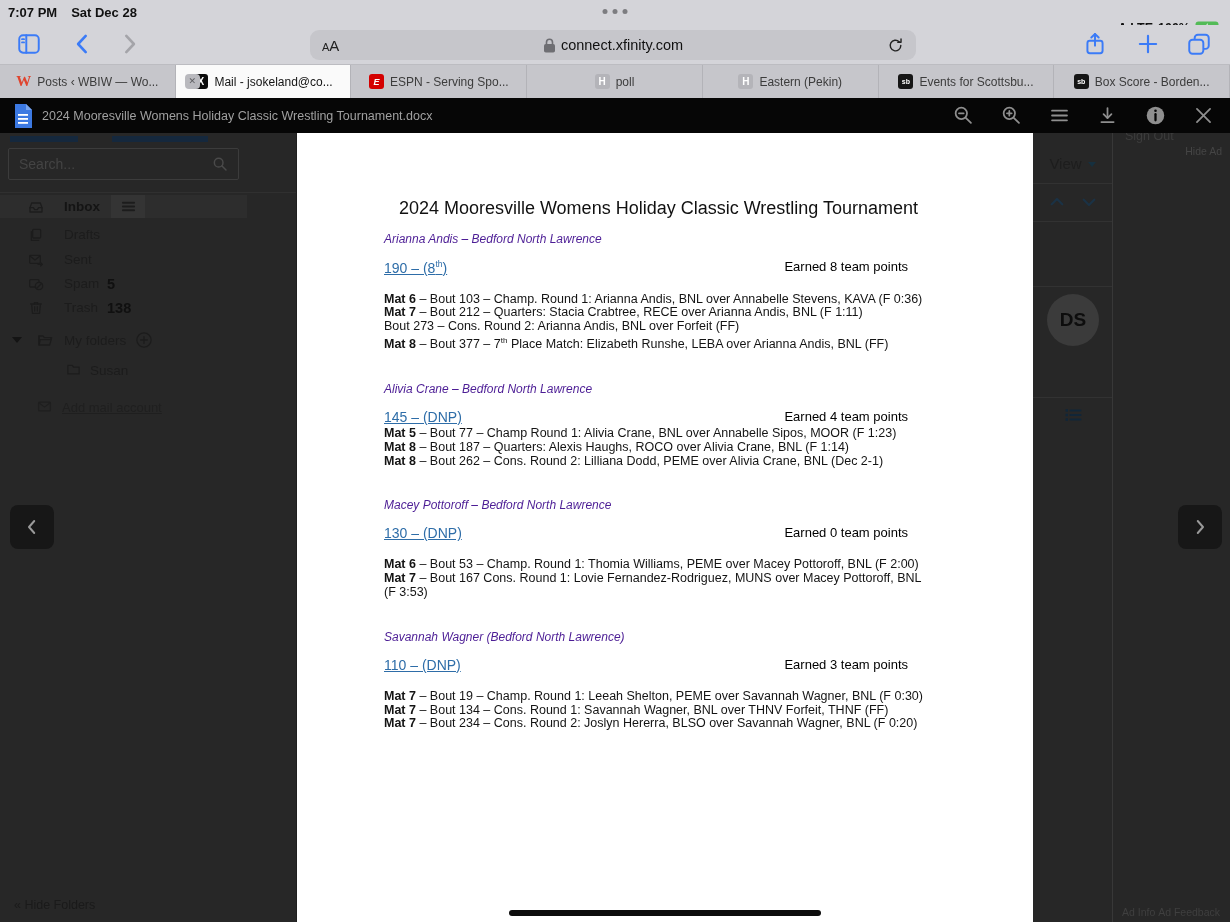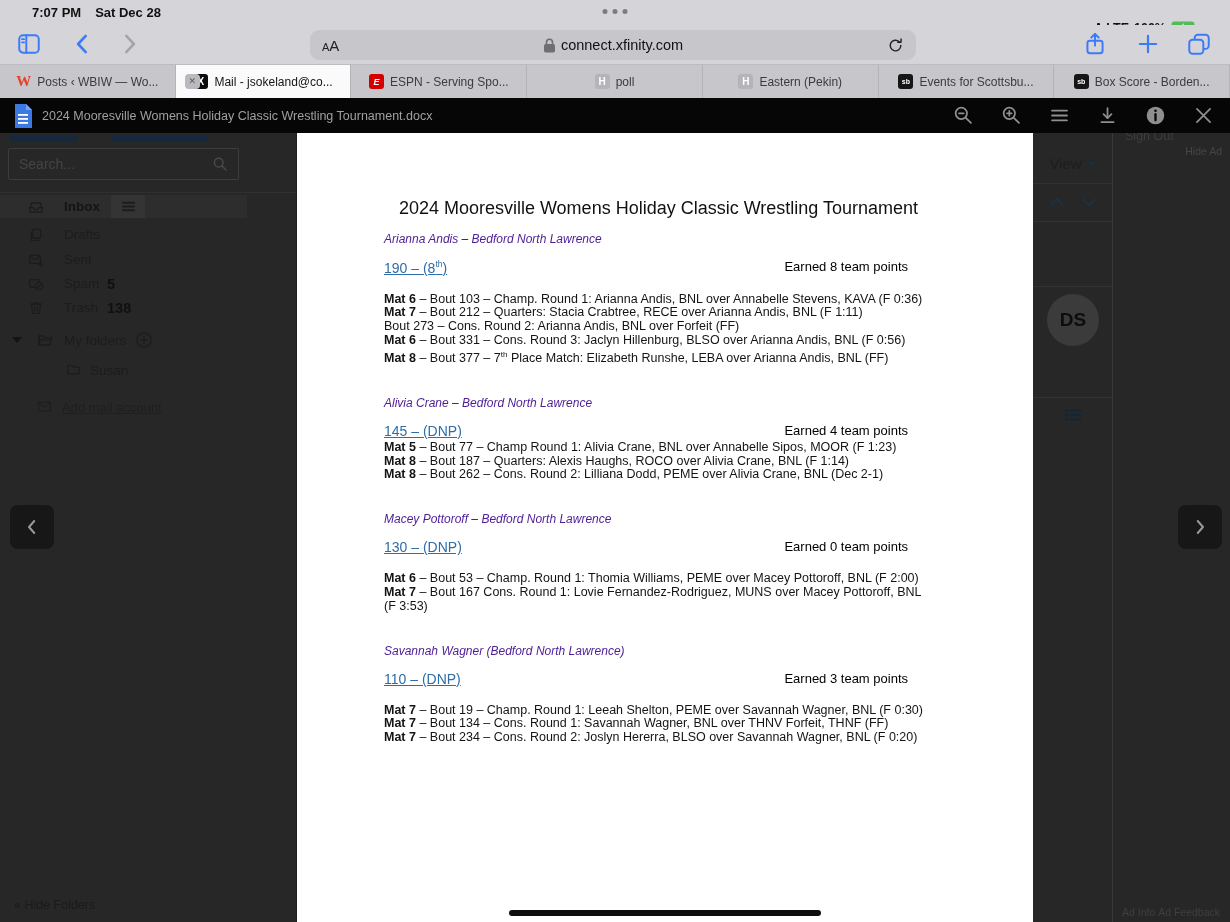--- a/index.html
+++ b/index.html
@@ -1,20 +1,20 @@
 <!DOCTYPE html>
 <html><head>
 <meta charset="utf-8">
 <style>
   * { margin:0; padding:0; box-sizing:border-box; }
   body { font-family:"Liberation Sans", sans-serif; background:#000; }
   .screen { position:relative; width:1230px; height:922px; overflow:hidden; background:#262626; }
 
   
-  .status-bar { position:relative; height:25px; background:#d4d4d9; display:flex; align-items:center; padding:0 32px; }
+  .status-bar { position:relative; height:25px; background:#d4d4d9; display:flex; align-items:center; padding:0 8px; }
   .sb-left { display:flex; gap:14px; font-size:13px; font-weight:700; color:#111; }
   .sb-dots { position:absolute; left:50%; top:9px; transform:translateX(-50%); display:flex; gap:5px; }
   .sb-dots i { width:5px; height:5px; border-radius:50%; background:#7c7c80; }
   .sb-right { margin-left:auto; display:flex; align-items:center; gap:5px; font-size:12.5px; font-weight:600; color:#111;margin-top:30px; }
   .sig { width:19px; height:12px; } .bat { width:27px; height:13px; }
 
   
   .toolbar { position:relative; height:39px; background:#d4d4d9; }
   .ticonbtn { position:absolute; top:6px; width:26px; height:26px; color:#3b7bf7; }
   .ticonbtn svg, .svgi svg { width:100%; height:100%; fill:none; stroke:currentColor; stroke-width:1.8; stroke-linecap:round; stroke-linejoin:round; }
@@ -366,21 +366,20 @@
           <div class="doc-section">
             <div class="athlete">Arianna Andis – Bedford North Lawrence</div>
             <div class="weight-row">
               <a class="weight-link">190 – (8<sup>th</sup>)</a>
               <span class="earned">Earned 8 team points</span>
             </div>
             <div class="matches">
               <div class="match-line"><b>Mat 6</b> – Bout 103 – Champ. Round 1: Arianna Andis, BNL over Annabelle Stevens, KAVA (F 0:36)</div>
               <div class="match-line"><b>Mat 7</b> – Bout 212 – Quarters: Stacia Crabtree, RECE over Arianna Andis, BNL (F 1:11)</div>
               <div class="match-line">Bout 273 – Cons. Round 2: Arianna Andis, BNL over Forfeit (FF)</div>
-              <div class="match-line"><b>Mat 6</b> – Bout 331 – Cons. Round 3: Jaclyn Hillenburg, BLSO over Arianna Andis, BNL (F 0:56)</div>
               <div class="match-line"><b>Mat 8</b> – Bout 377 – 7<sup>th</sup> Place Match: Elizabeth Runshe, LEBA over Arianna Andis, BNL (FF)</div>
             </div>
           </div>
           <div class="doc-section">
             <div class="athlete">Alivia Crane – Bedford North Lawrence</div>
             <div class="weight-row compact">
               <a class="weight-link">145 – (DNP)</a>
               <span class="earned">Earned 4 team points</span>
             </div>
             <div class="matches">

